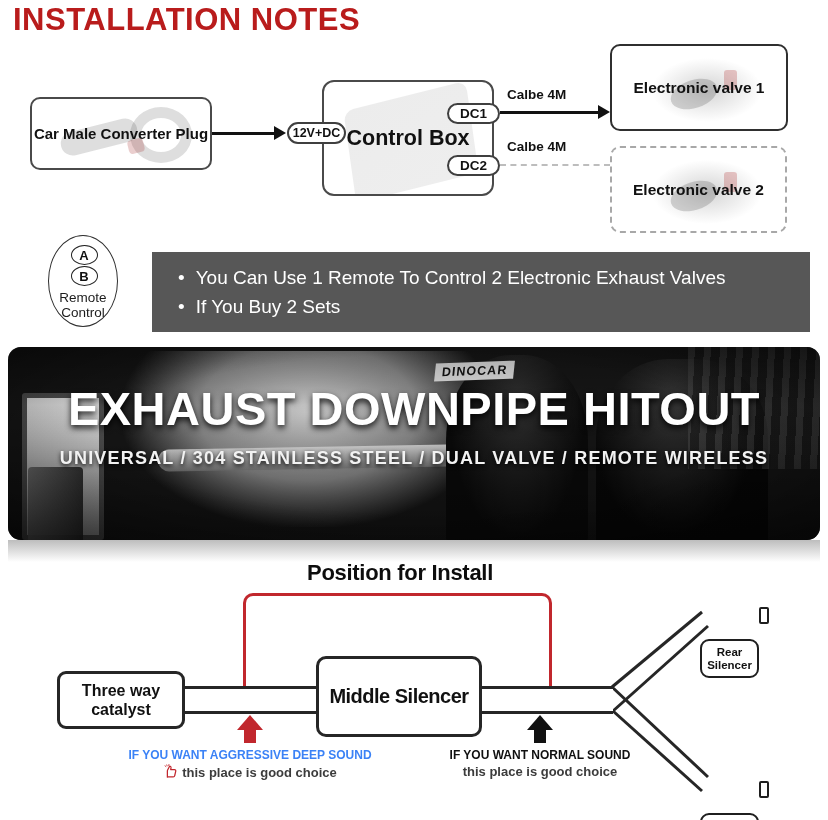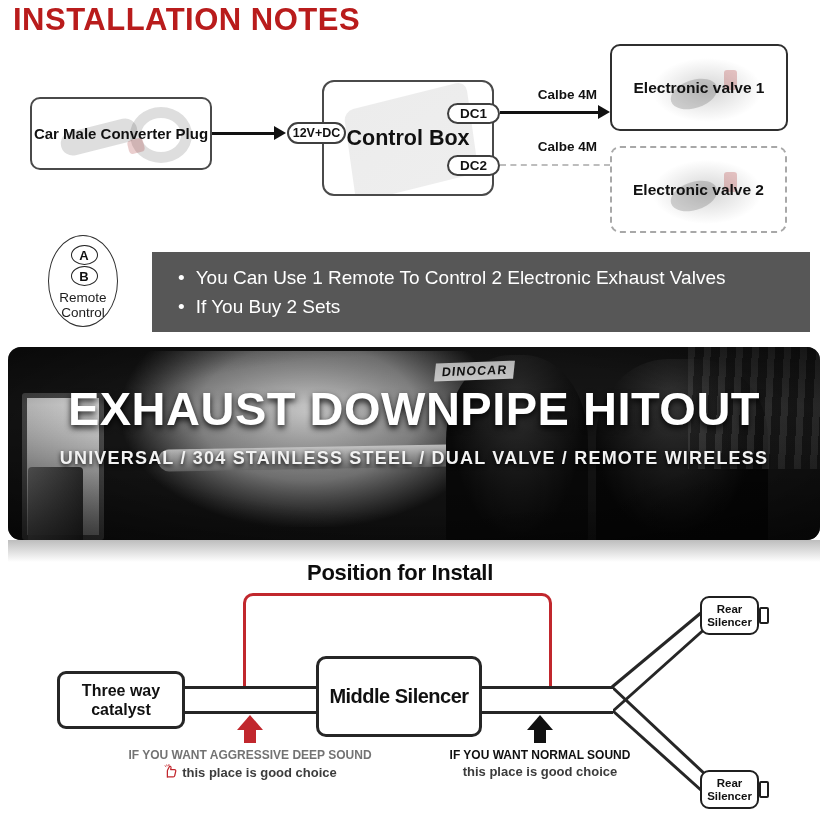--- a/index.html
+++ b/index.html
@@ -26,21 +26,21 @@
   .arrow-r { width:0; height:0; border-top:7px solid transparent; border-bottom:7px solid transparent; border-left:12px solid #111; }
 
   .pill { background:#fff; display:flex; align-items:center; justify-content:center; border-radius:12px; z-index:3; }
   .pill-power { left:287px; top:122px; width:59px; height:22px; border:2px solid #3f3f3f; font-size:12.5px; font-weight:700; }
   .pill-dc { width:53px; height:21px; border:2px solid #3f3f3f; font-size:13.5px; font-weight:700; border-radius:11px; }
 
   .control-box { left:322px; top:80px; width:172px; height:116px; border:2px solid #4a4a4a; border-radius:12px; }
   .control-box .lbl { position:relative; z-index:2; font-size:21.5px; font-weight:800; }
   .cbox-photo { left:24px; top:14px; width:126px; height:92px; background:linear-gradient(160deg, rgba(150,150,150,.18), rgba(90,90,90,.10)); border-radius:10px; transform:rotate(-14deg) skewX(-6deg); }
 
-  .cable-label { width:90px; text-align:right; font-size:13.5px; font-weight:800; }
+  .cable-label { width:90px; text-align:left; font-size:13.5px; font-weight:800; }
   .cable-dashed { border-top:2px dashed #bdbdbd; height:0; }
 
   .valve-box { width:178px; height:87px; border-radius:10px; }
   .valve-box .lbl { position:relative; z-index:2; font-size:15.5px; font-weight:800; }
   .valve1 { left:610px; top:44px; border:2.5px solid #2f2f2f; }
   .valve2 { left:610px; top:146px; width:177px; border:2px dashed #a8a8a8; }
   .valve-photo-a { left:40px; top:12px; width:110px; height:64px; background:radial-gradient(closest-side, rgba(90,90,90,.26), rgba(90,90,90,0)); border-radius:50%; }
   .valve-photo-b { left:58px; top:34px; width:48px; height:28px; background:rgba(50,50,50,.20); border-radius:50%; transform:rotate(-18deg); }
   .valve-photo-c { left:112px; top:24px; width:13px; height:20px; background:rgba(170,35,35,.25); border-radius:3px; }
 
@@ -71,34 +71,34 @@
   .banner-subtitle { left:0; width:100%; top:101px; text-align:center; font-size:18px; font-weight:600; color:#f2f2f2; letter-spacing:1.2px; text-shadow:0 2px 4px rgba(0,0,0,.9); }
 
   
   .install-title { left:240px; width:320px; top:560px; text-align:center; font-size:22px; font-weight:800; letter-spacing:-.3px; color:#0d0d0d; }
   .red-bracket { left:243px; top:593px; width:309px; height:95px; border-top:3px solid #c1272d; border-left:3px solid #c1272d; border-right:3px solid #c1272d; border-radius:10px 10px 0 0; }
   .pipe { left:183px; top:686px; width:430px; height:28px; border-top:3px solid #262626; border-bottom:3px solid #262626; background:#fff; z-index:1; }
   .dbox { background:#fff; display:flex; flex-direction:column; align-items:center; justify-content:center; text-align:center; z-index:2; }
   .threeway { left:57px; top:671px; width:128px; height:58px; border:3px solid #262626; border-radius:9px; font-size:16px; font-weight:800; line-height:19px; }
   .midsilencer { left:316px; top:656px; width:166px; height:81px; border:3px solid #262626; border-radius:10px; font-size:20px; font-weight:800; letter-spacing:-.5px; }
   .branches { left:605px; top:592px; }
-  .rearbox { width:59px; height:39px; border:2.5px solid #1f1f1f; border-radius:9px; font-size:11.5px; font-weight:800; line-height:13px; }
+  .rearbox { width:59px; height:39px; border:2.5px solid #1f1f1f; border-radius:9px; font-size:11.5px; font-weight:800; line-height:13px;margin-top:43px; }
   .rear-top { left:700px; top:596px; }
   .rear-bottom { left:700px; top:770px; }
   .reartab { width:10px; height:17px; border:2.5px solid #1f1f1f; border-radius:2px; background:#fff; }
   .tab-top { left:759px; top:607px; }
   .tab-bottom { left:759px; top:781px; }
   .arrow-up-head { width:0; height:0; border-left:13px solid transparent; border-right:13px solid transparent; }
   .arrow-up-stem { width:12px; height:14px; }
   .red-head { left:237px; top:715px; border-bottom:15px solid #c1272d; }
   .red-stem { left:244px; top:729px; background:#c1272d; }
   .blk-head { left:527px; top:715px; border-bottom:15px solid #111; }
   .blk-stem { left:534px; top:729px; background:#111; }
   .cap { text-align:center; }
-  .cap-red-1 { left:125px; top:748px; width:250px; font-size:12px; font-weight:800; color:#737373; }
+  .cap-red-1 { left:125px; top:748px; width:250px; font-size:12px; font-weight:800; color:#3b82f6; }
   .cap-red-2 { left:125px; top:764px; width:250px; font-size:13px; font-weight:700; color:#3c3c3c; }
   .cap-blk-1 { left:425px; top:748px; width:230px; font-size:12px; font-weight:800; color:#101010; }
   .cap-blk-2 { left:425px; top:764px; width:230px; font-size:13px; font-weight:700; color:#3c3c3c; }
   .thumb-icon { vertical-align:-2px; margin-right:4px; }
 </style>
 </head>
 <body>
 
 <div class="page">
 

